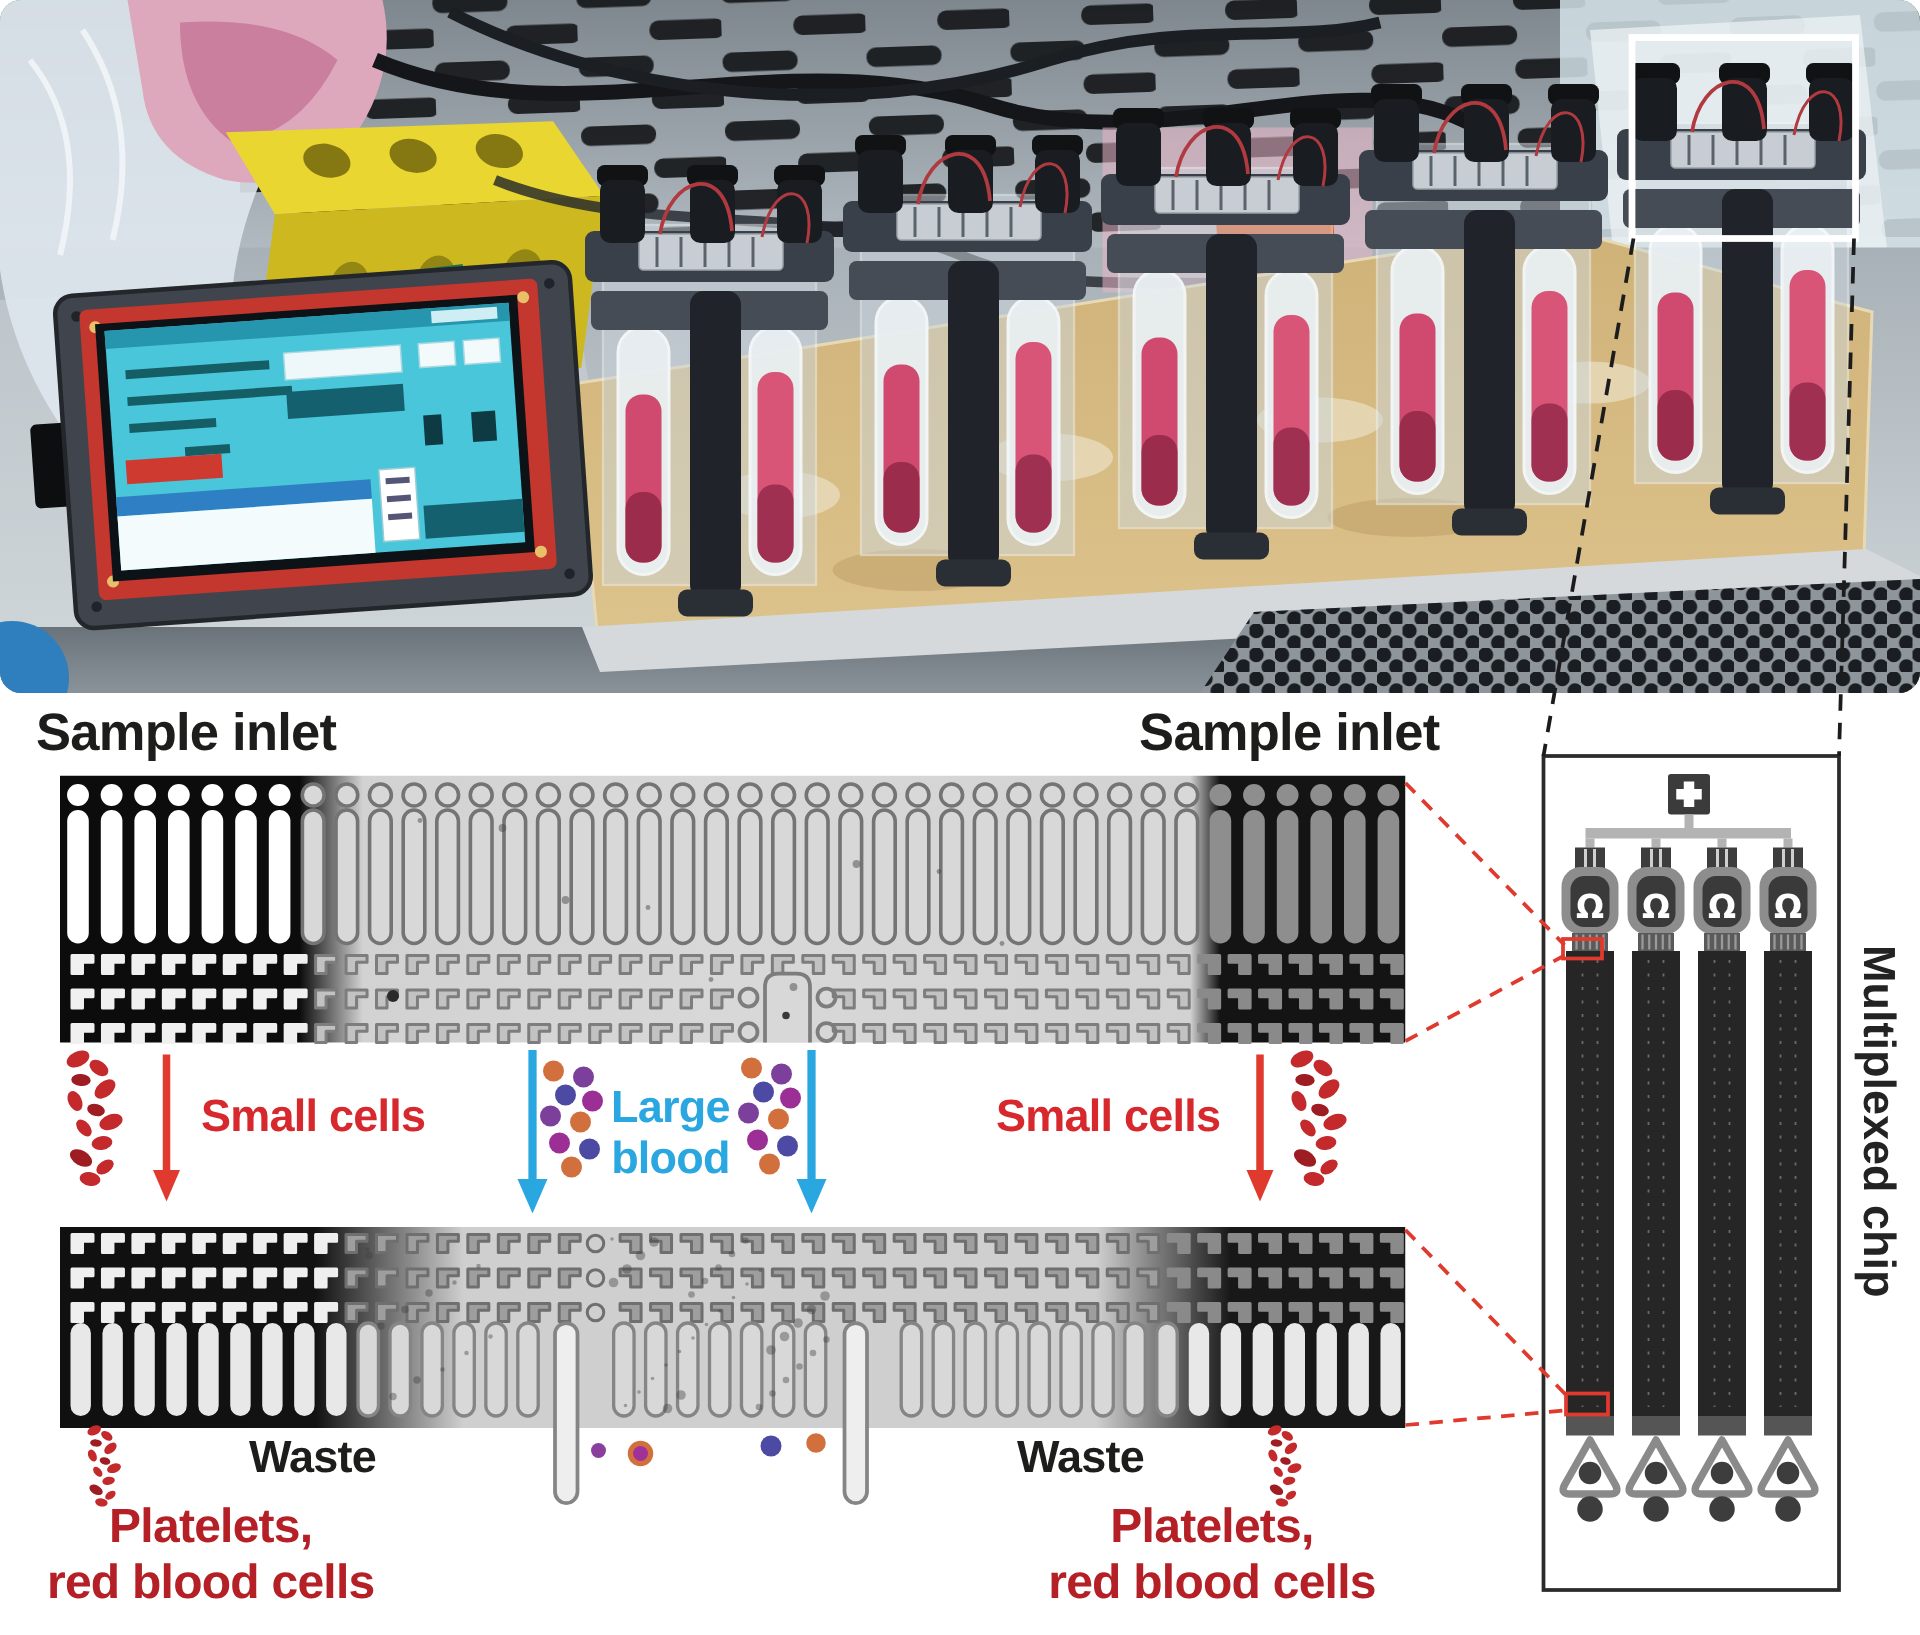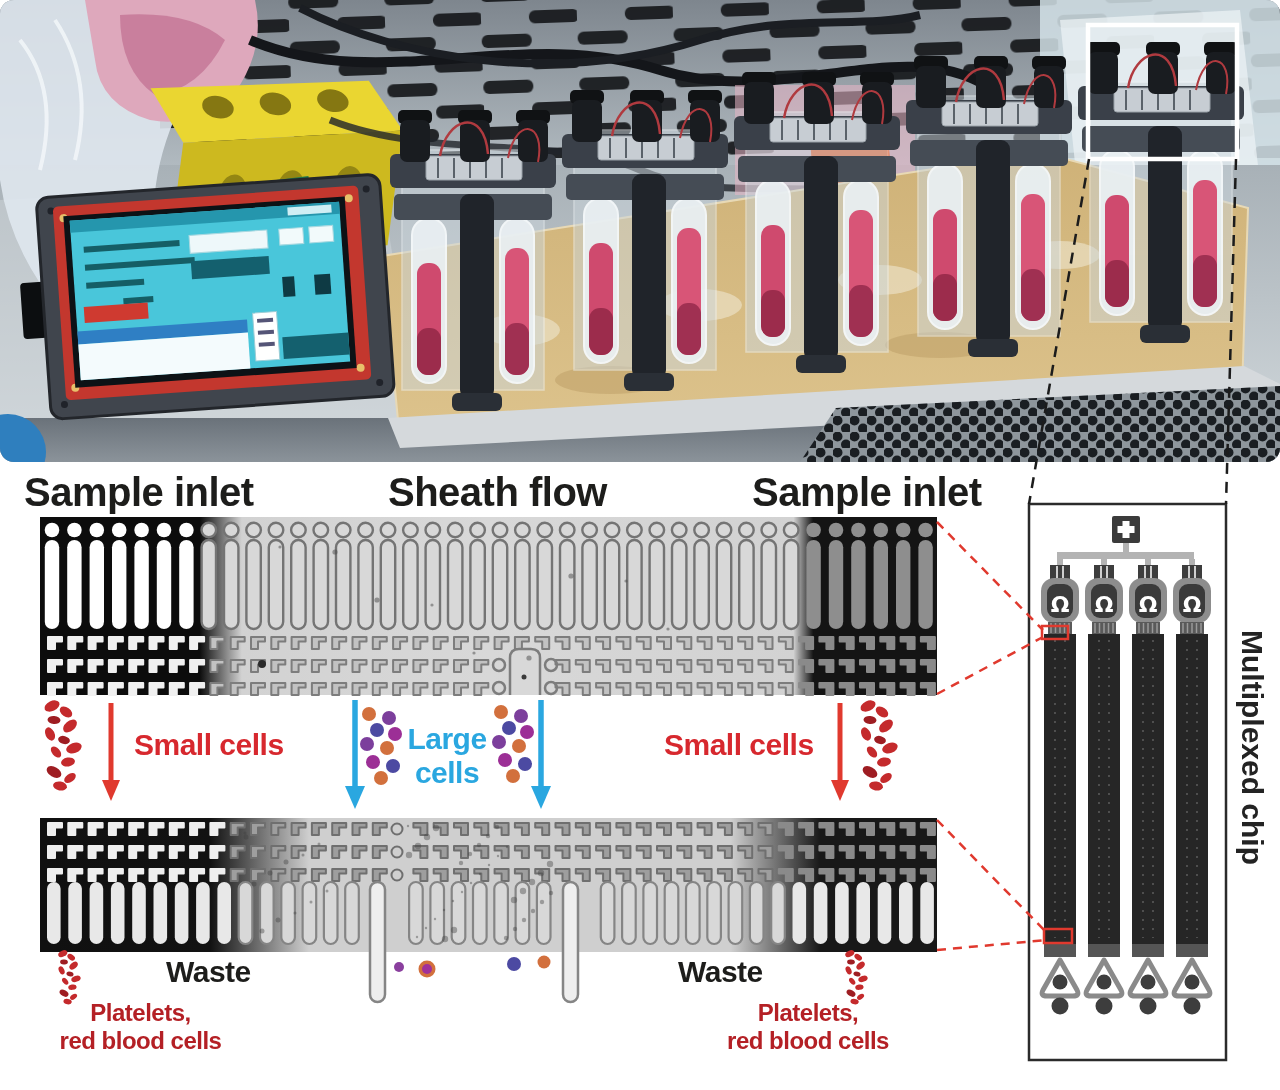--- a/index.html
+++ b/index.html
@@ -1,22 +1,22 @@
 <!DOCTYPE html>
 <html style="--ink: #1d1d1b; --red: #d7282e; --darkred: #b42025; --blue: #2aa7e0; --magenta: #a62c8e; --annored: #e0392e; --rbc: #c42a2c;"><head>
 <meta charset="utf-8">
 <style>
   html,body{margin:0;padding:0;background:#ffffff;}
   #canvas{position:relative;width:1280px;height:1090px;background:#ffffff;overflow:hidden;
           font-family:"Liberation Sans","DejaVu Sans",sans-serif;}
   .abs{position:absolute;}
   .lbl{position:absolute;font-weight:700;color:var(--ink);letter-spacing:-0.5px;line-height:1.05;white-space:nowrap;}
-  .sz1{font-size:40px;}
+  .sz1{font-size:35px;}
   .sz2{font-size:30px;}
-  .sz3{font-size:24px;}
+  .sz3{font-size:32px;}
   .ctr{text-align:center;}
   .wrap{white-space:normal;}
   .red{color:var(--red);}
   .darkred{color:var(--darkred);}
   .blue{color:var(--blue);}
   .mag{color:var(--magenta);}
   .vert{writing-mode:vertical-rl;font-weight:600;color:#232323;letter-spacing:0;}
   #photo-wrap{position:absolute;left:0;top:0;width:1280px;height:462px;border-radius:14px;overflow:hidden;}
   svg{display:block;}
   #overlay{pointer-events:none;}
@@ -810,25 +810,24 @@
     <g>
       <circle cx="399" cy="967" r="5" fill="#8a3f9e"></circle>
       <circle cx="427" cy="969" r="8.5" fill="#d2703d"></circle>
       <circle cx="427" cy="969" r="5" fill="#a0309a"></circle>
       <circle cx="514" cy="964" r="7" fill="#4c4aa2"></circle>
       <circle cx="544" cy="962" r="6.5" fill="#d2703d"></circle>
     </g>
   </svg>
 
   <div class="lbl sz1" style="left:24px;top:471px;z-index:6">Sample inlet</div>
-  <div class="lbl sz1 ctr" style="left:388px;top:471px;width:215px;z-index:6">Sheath flow</div>
   <div class="lbl sz1 ctr" style="left:752px;top:471px;width:215px;z-index:6">Sample inlet</div>
 
   <div class="lbl sz2 red" style="left:134px;top:729px;z-index:6">Small cells</div>
-  <div class="lbl sz2 blue ctr wrap" style="left:400px;top:722px;width:94px;line-height:1.12;z-index:6">Large cells</div>
+  <div class="lbl sz2 blue ctr wrap" style="left:400px;top:722px;width:94px;line-height:1.12;z-index:6">Large blood</div>
   <div class="lbl sz2 red" style="left:664px;top:729px;z-index:6">Small cells</div>
 
   <div class="lbl sz2" style="left:166px;top:956px;z-index:6">Waste</div>
   <div class="lbl sz2" style="left:678px;top:956px;z-index:6">Waste</div>
 
   <div class="lbl sz3 darkred ctr" style="left:18px;top:999px;width:245px;line-height:1.15;z-index:6">
     <div>Platelets,</div>
     <div>red blood cells</div>
   </div>
   <div class="lbl sz3 darkred ctr" style="left:678px;top:999px;width:260px;line-height:1.15;z-index:6">

